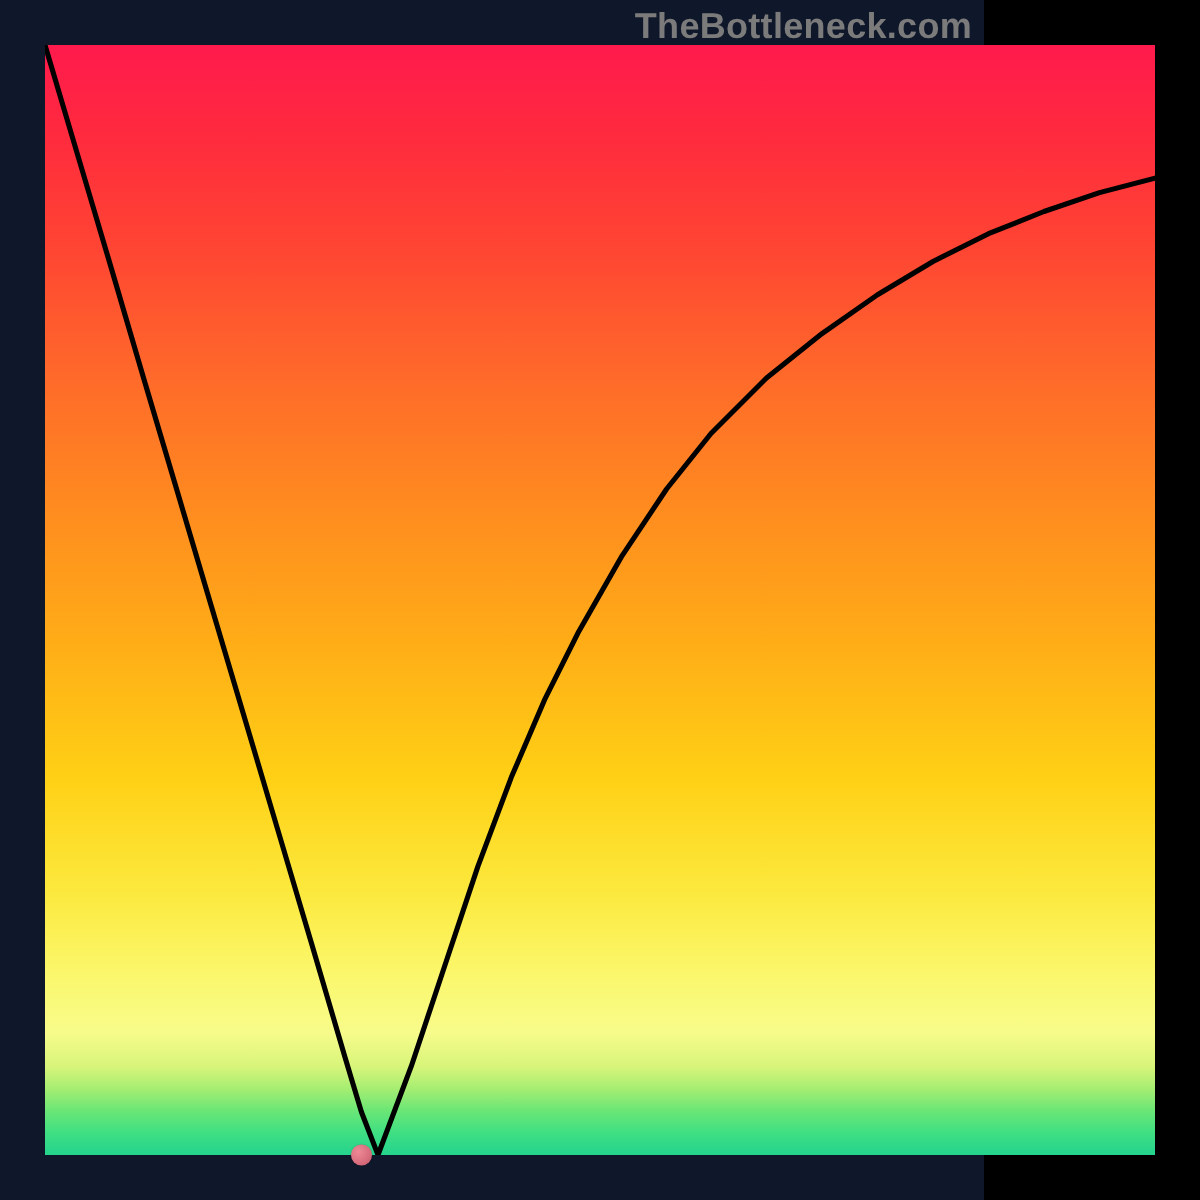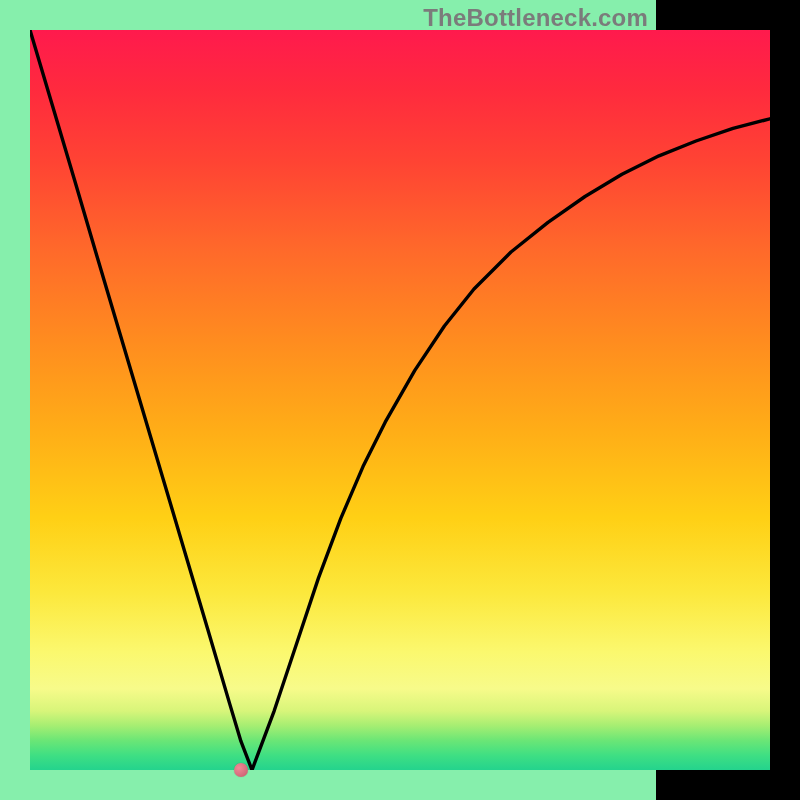--- a/index.html
+++ b/index.html
@@ -1,21 +1,21 @@
 <!DOCTYPE html>
 <html><head>
 <meta charset="utf-8">
 <style>
   * { margin: 0; padding: 0; box-sizing: border-box; }
   html, body { width: 800px; height: 800px; overflow: hidden; background: #000; }
   .frame {
     position: relative;
     width: 656px;
     height: 800px;
-    background: #86efac;
+    background: #0f172a;
   }
   .plot-area {
     position: absolute;
     left: 30px;
     top: 30px;
     width: 740px;
     height: 740px;
     background: linear-gradient(to bottom,
       #ff1a4d 0%,
       #ff2a3e 8%,

